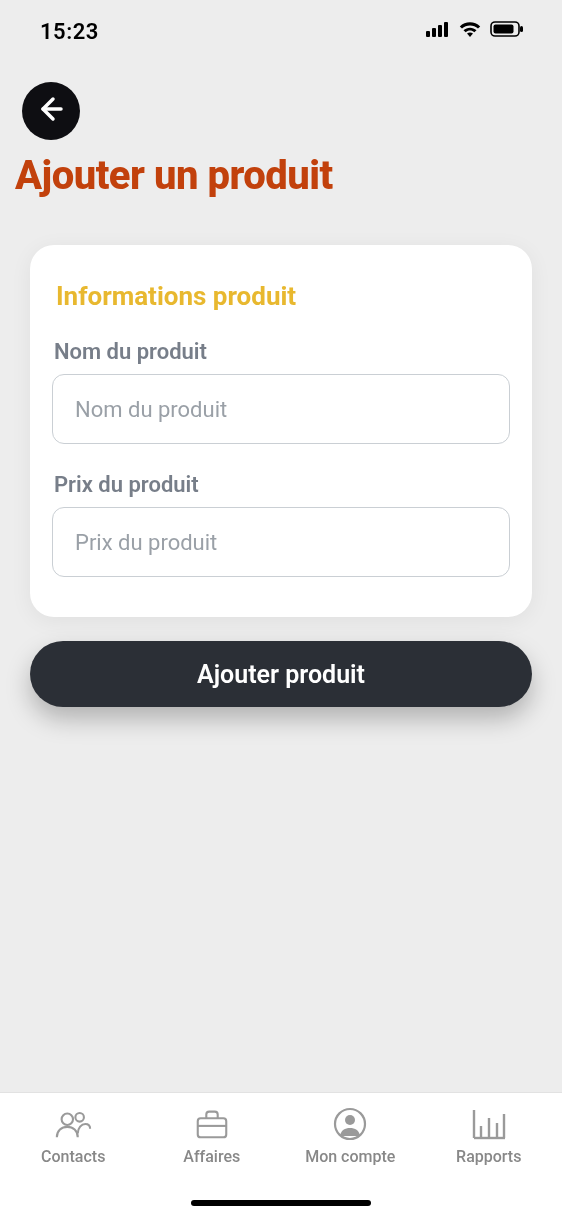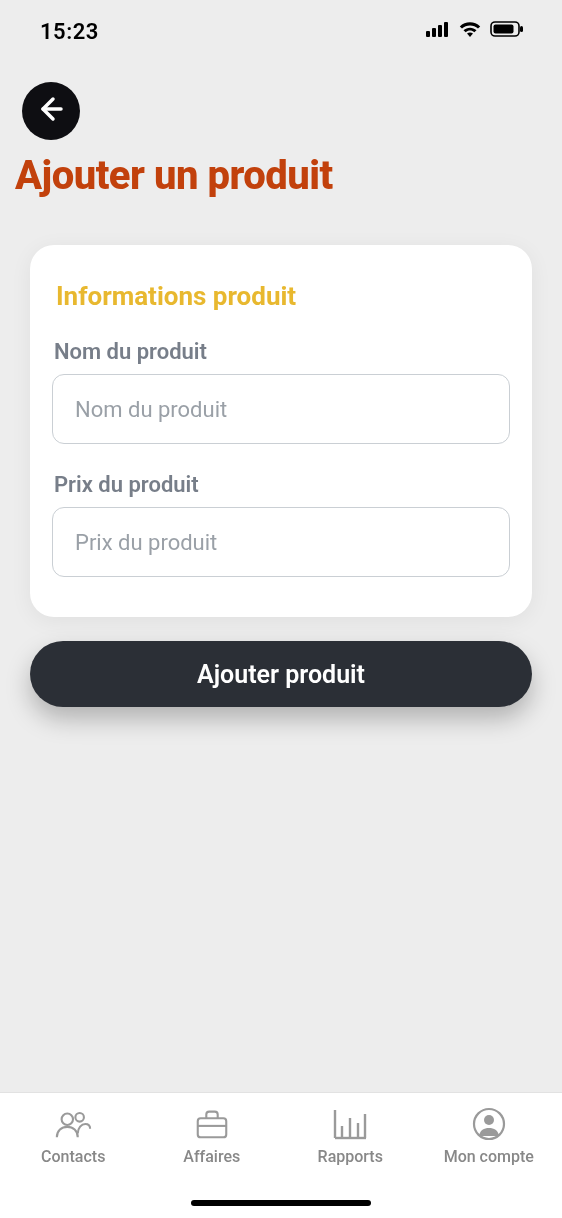--- a/index.html
+++ b/index.html
@@ -113,37 +113,37 @@
           <path d="M14 10 V6 C14 4.3 15.3 3 17 3 H23 C24.7 3 26 4.3 26 6 V10"></path>
           <line x1="5" y1="18" x2="35" y2="18"></line>
         </svg>
     </span>
     <span class="tab-label">Affaires</span>
   </div>
 
 
   <div class="tabitem">
     <span class="tab-icon">
+      <svg width="34" height="34" viewBox="0 0 34 34" fill="none" stroke="#9a9a9a" stroke-width="2.2">
+          <circle cx="17" cy="17" r="15"></circle>
+          <circle cx="17" cy="13" r="5" fill="#9a9a9a" stroke="none"></circle>
+          <path d="M7 29 C8 23 12 21 17 21 C22 21 26 23 27 29" fill="#9a9a9a" stroke="none"></path>
+        </svg>
+    </span>
+    <span class="tab-label">Mon compte</span>
+  </div>
+
+  <div class="tabitem">
+    <span class="tab-icon">
       <svg width="36" height="32" viewBox="0 0 36 32" fill="none" stroke="#9a9a9a" stroke-width="2.4">
           <line x1="3" y1="30" x2="3" y2="2"></line>
           <line x1="3" y1="30" x2="34" y2="30"></line>
           <line x1="10" y1="30" x2="10" y2="18"></line>
           <line x1="18" y1="30" x2="18" y2="10"></line>
           <line x1="26" y1="30" x2="26" y2="15"></line>
           <line x1="33" y1="30" x2="33" y2="6"></line>
         </svg>
     </span>
     <span class="tab-label">Rapports</span>
   </div>
-
-  <div class="tabitem">
-    <span class="tab-icon">
-      <svg width="34" height="34" viewBox="0 0 34 34" fill="none" stroke="#9a9a9a" stroke-width="2.2">
-          <circle cx="17" cy="17" r="15"></circle>
-          <circle cx="17" cy="13" r="5" fill="#9a9a9a" stroke="none"></circle>
-          <path d="M7 29 C8 23 12 21 17 21 C22 21 26 23 27 29" fill="#9a9a9a" stroke="none"></path>
-        </svg>
-    </span>
-    <span class="tab-label">Mon compte</span>
-  </div>
 </div>
 
 <div class="home-indicator"></div>
 
 </body></html>

